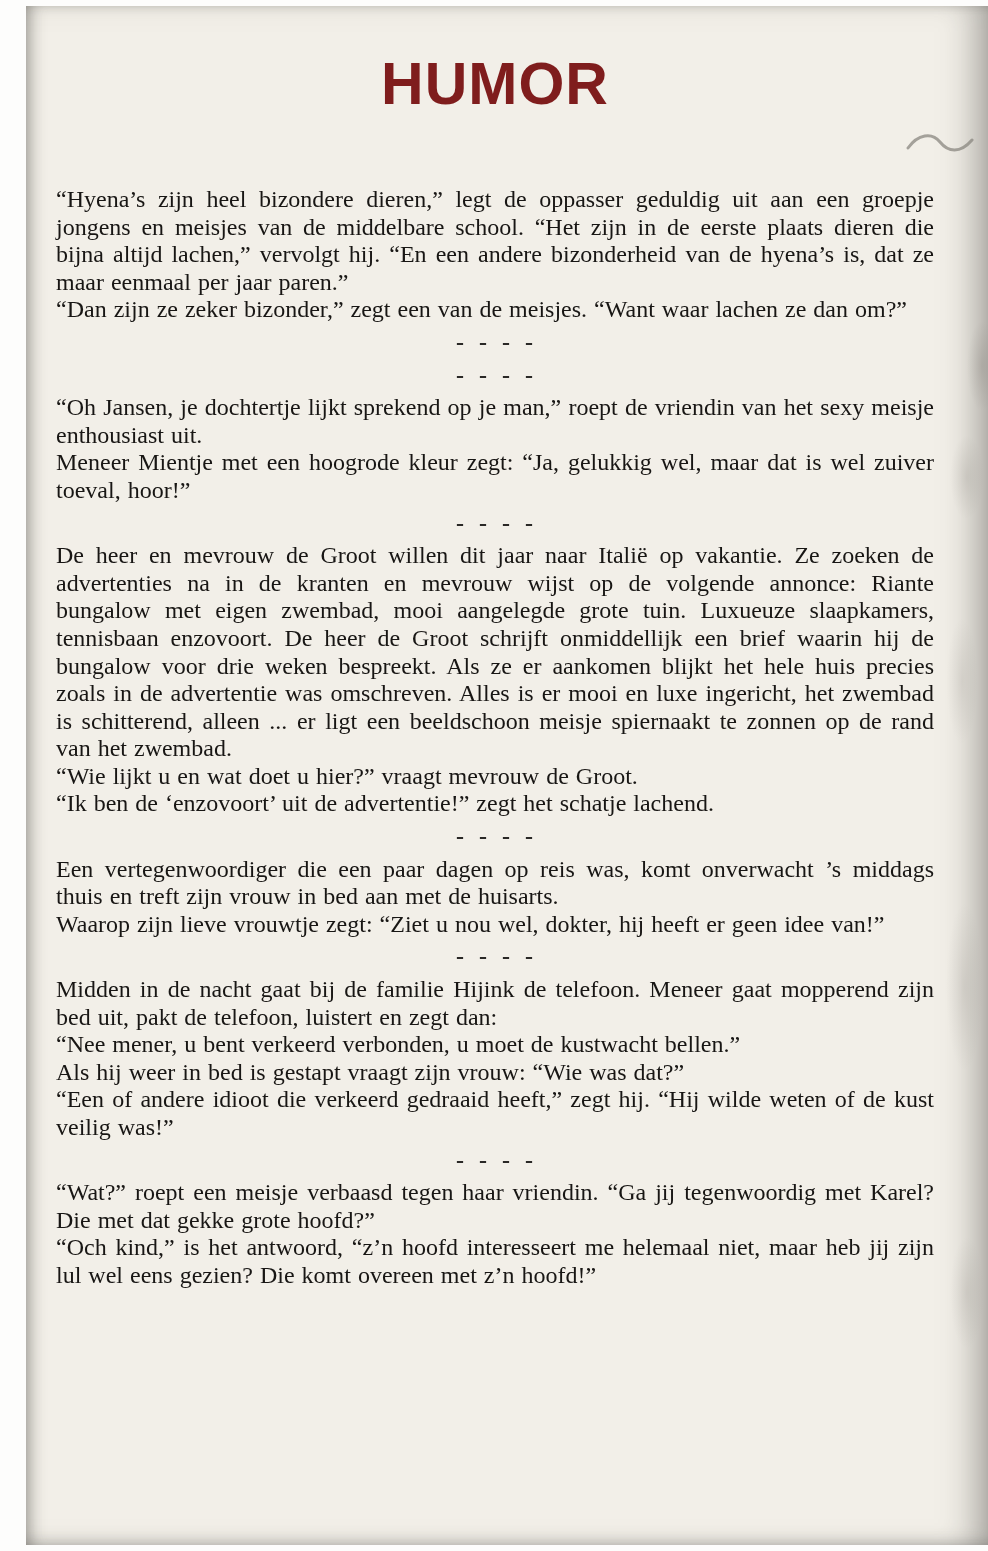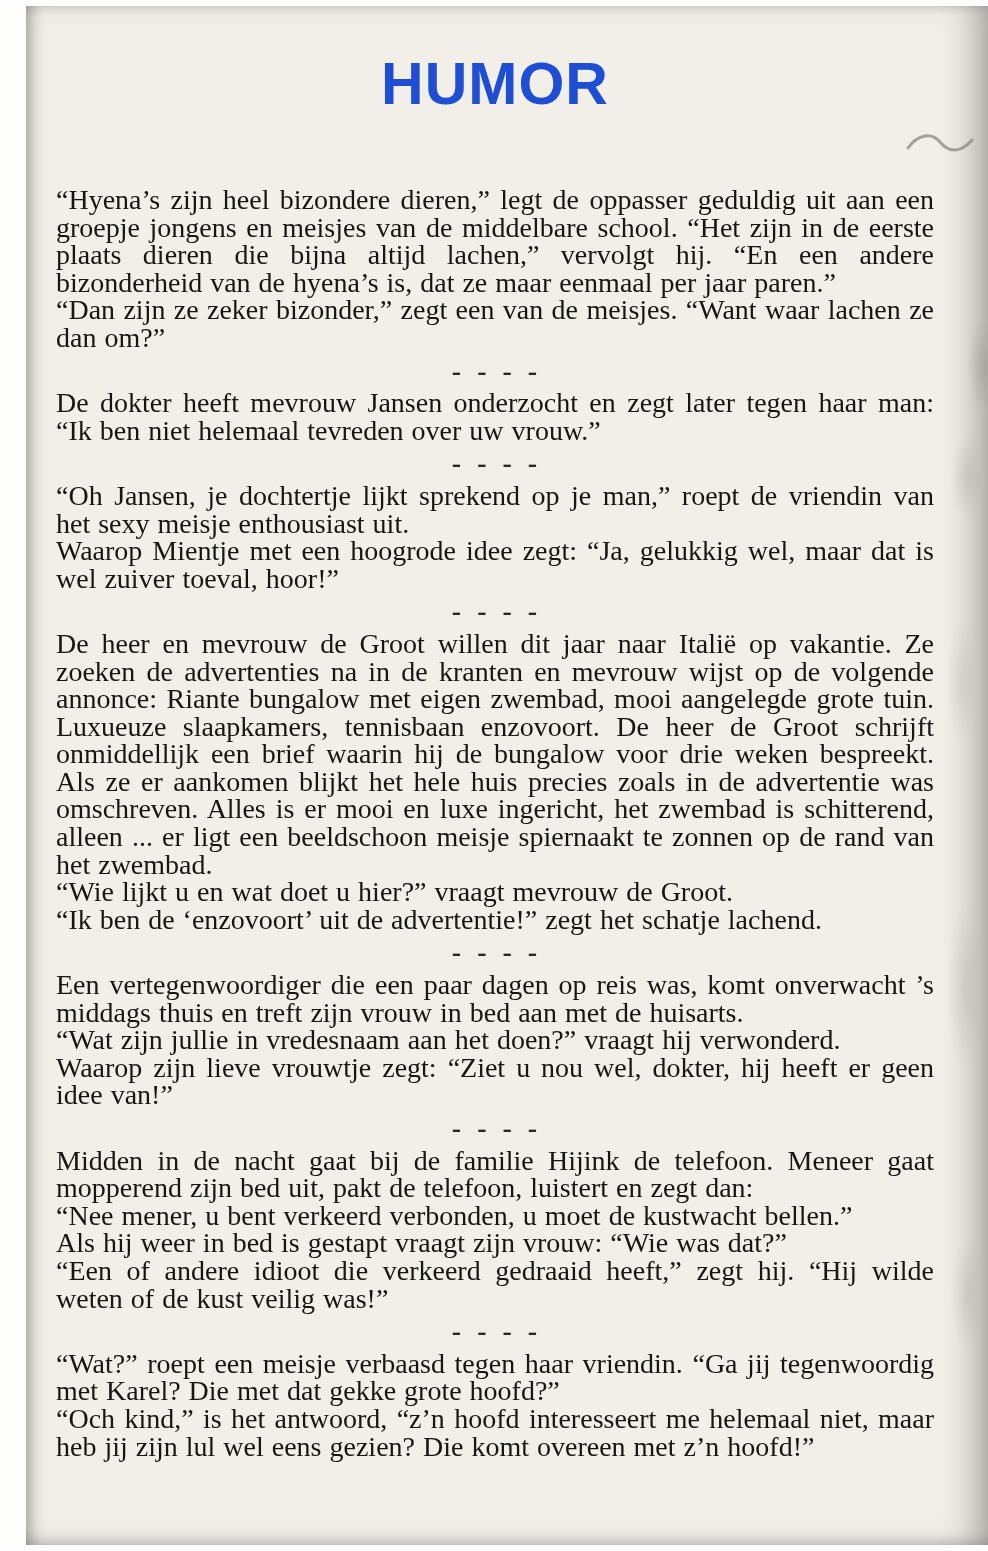--- a/index.html
+++ b/index.html
@@ -28,25 +28,25 @@
     padding: 0 54px 0 30px;
     color: #181614;
   }
   .title {
     font-family: "Liberation Sans", sans-serif;
     font-size: 59px;
     font-weight: bold;
     letter-spacing: 1px;
     text-align: center;
     margin: 44px 0 0 0;
-    color: #1d4ed8;
+    color: #7f1d1d;
   }
   .jokes {
     margin-top: 68px;
-    font-size: 28px;
+    font-size: 24px;
     line-height: 27.6px;
     text-align: justify;
     word-spacing: 1px;
   }
   .joke p { margin: 0; }
   .divider {
     text-align: center;
     margin: 5px 0;
     word-spacing: 7px;
     letter-spacing: 1px;
@@ -92,37 +92,35 @@
   <div class="content">
     <h1 class="title">HUMOR</h1>
 
     <div class="jokes" id="jokes-container">
         <div class="joke">
           <p>“Hyena’s zijn heel bizondere dieren,” legt de oppasser geduldig uit aan een groepje jongens en meisjes van de middelbare school. “Het zijn in de eerste plaats dieren die bijna altijd lachen,” vervolgt hij. “En een andere bizonderheid van de hyena’s is, dat ze maar eenmaal per jaar paren.”</p>
           <p>“Dan zijn ze zeker bizonder,” zegt een van de meisjes. “Want waar lachen ze dan om?”</p>
         </div>
         <div class="divider">- - - -</div>
         <div class="joke">
-          <p>De dokter heeft mevrouw Jansen onderzocht en zegt later tegen haar man: “Ik ben niet helemaal tevreden over uw vrouw.”</p>
         </div>
         <div class="divider">- - - -</div>
         <div class="joke">
           <p>“Oh Jansen, je dochtertje lijkt sprekend op je man,” roept de vriendin van het sexy meisje enthousiast uit.</p>
-          <p>Waarop Mientje met een hoogrode idee zegt: “Ja, gelukkig wel, maar dat is wel zuiver toeval, hoor!”</p>
+          <p>Meneer Mientje met een hoogrode kleur zegt: “Ja, gelukkig wel, maar dat is wel zuiver toeval, hoor!”</p>
         </div>
         <div class="divider">- - - -</div>
         <div class="joke">
           <p>De heer en mevrouw de Groot willen dit jaar naar Italië op vakantie. Ze zoeken de advertenties na in de kranten en mevrouw wijst op de volgende annonce: Riante bungalow met eigen zwembad, mooi aangelegde grote tuin. Luxueuze slaapkamers, tennisbaan enzovoort. De heer de Groot schrijft onmiddellijk een brief waarin hij de bungalow voor drie weken bespreekt. Als ze er aankomen blijkt het hele huis precies zoals in de advertentie was omschreven. Alles is er mooi en luxe ingericht, het zwembad is schitterend, alleen ... er ligt een beeldschoon meisje spiernaakt te zonnen op de rand van het zwembad.</p>
           <p>“Wie lijkt u en wat doet u hier?” vraagt mevrouw de Groot.</p>
           <p>“Ik ben de ‘enzovoort’ uit de advertentie!” zegt het schatje lachend.</p>
         </div>
         <div class="divider">- - - -</div>
         <div class="joke">
           <p>Een vertegenwoordiger die een paar dagen op reis was, komt onverwacht ’s middags thuis en treft zijn vrouw in bed aan met de huisarts.</p>
-          <p>“Wat zijn jullie in vredesnaam aan het doen?” vraagt hij verwonderd.</p>
           <p>Waarop zijn lieve vrouwtje zegt: “Ziet u nou wel, dokter, hij heeft er geen idee van!”</p>
         </div>
         <div class="divider">- - - -</div>
         <div class="joke">
           <p>Midden in de nacht gaat bij de familie Hijink de telefoon. Meneer gaat mopperend zijn bed uit, pakt de telefoon, luistert en zegt dan:</p>
           <p>“Nee mener, u bent verkeerd verbonden, u moet de kustwacht bellen.”</p>
           <p>Als hij weer in bed is gestapt vraagt zijn vrouw: “Wie was dat?”</p>
           <p>“Een of andere idioot die verkeerd gedraaid heeft,” zegt hij. “Hij wilde weten of de kust veilig was!”</p>
         </div>
         <div class="divider">- - - -</div>

